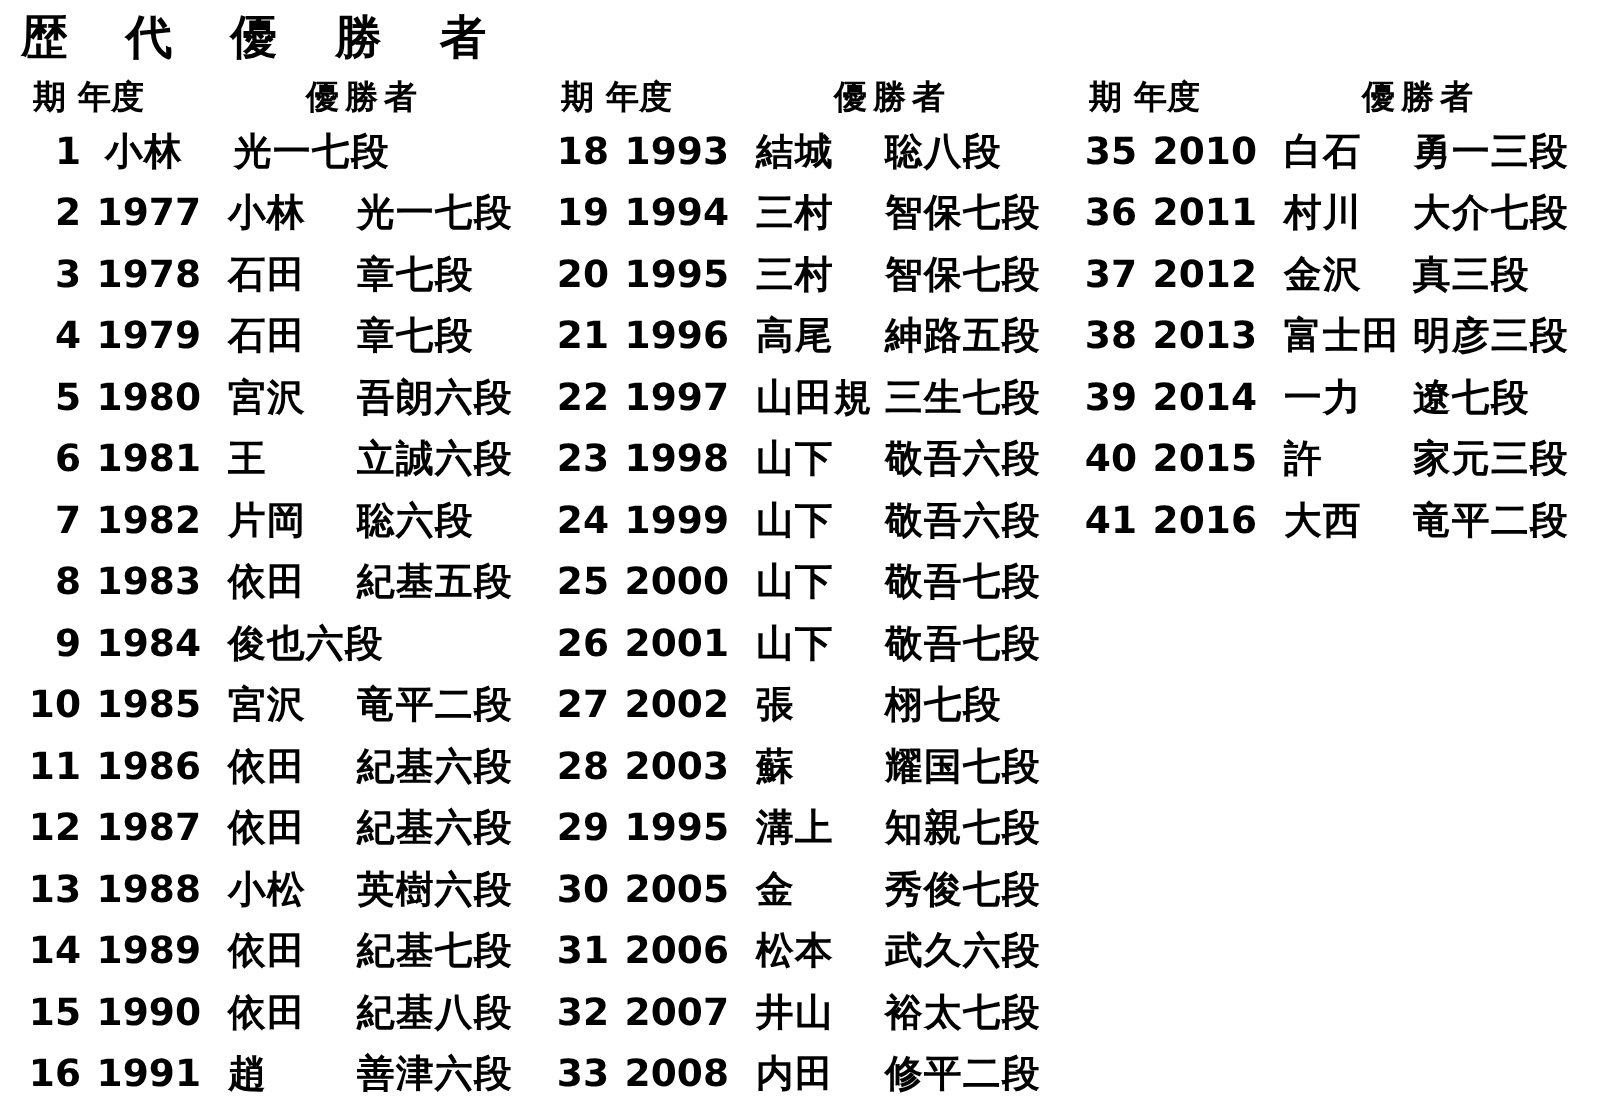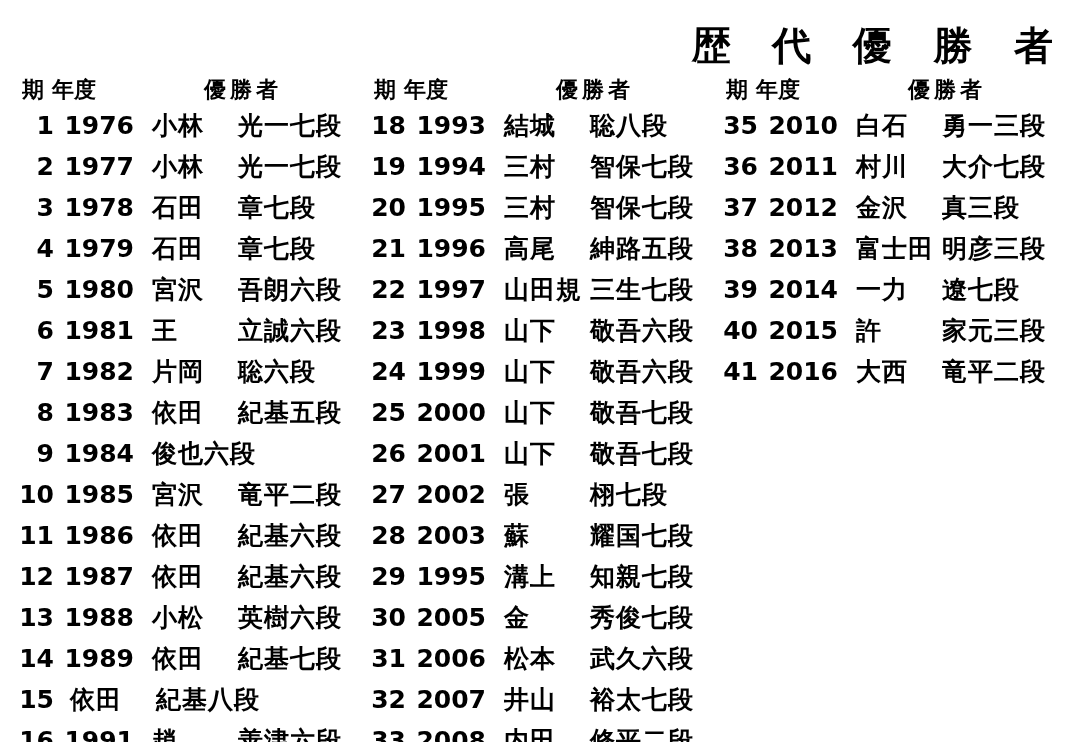--- a/index.html
+++ b/index.html
@@ -9,28 +9,27 @@
   }
   body {
     width: 1067px;
     height: 742px;
     font-family: "DejaVu Sans", "Liberation Sans", sans-serif;
     color: #000000;
     overflow: hidden;
     position: relative;
   }
   #title {
-    text-align: right;
-    font-size: 39px;
+    text-align: left;
+    font-size: 31px;
     font-weight: bold;
     letter-spacing: 14px;
     padding-top: 8px;
     padding-left: 14px;
     line-height: 1.15;
-    margin-top: 16px;
   }
   #columns {
     display: flex;
     flex-direction: row;
     align-items: flex-start;
     padding-left: 14px;
     margin-top: 6px;
   }
   .column {
     width: 352px;
@@ -105,21 +104,20 @@
 
   <div class="column">
     <div class="head-row">
       <div class="head-no">期</div>
       <div class="head-year">年度</div>
       <div class="head-winner">優勝者</div>
     </div>
 
     <div class="row">
       <div class="cell-no">1</div>
-      <div class="cell-year">1976</div>
       <div class="cell-name">
         <span class="surname">小林</span>
         <span class="given">光一七段</span>
       </div>
     </div>
     <div class="row">
       <div class="cell-no">2</div>
       <div class="cell-year">1977</div>
       <div class="cell-name">
         <span class="surname">小林</span>
@@ -216,20 +214,21 @@
     <div class="row">
       <div class="cell-no">14</div>
       <div class="cell-year">1989</div>
       <div class="cell-name">
         <span class="surname">依田</span>
         <span class="given">紀基七段</span>
       </div>
     </div>
     <div class="row">
       <div class="cell-no">15</div>
+      <div class="cell-year">1990</div>
       <div class="cell-name">
         <span class="surname">依田</span>
         <span class="given">紀基八段</span>
       </div>
     </div>
     <div class="row">
       <div class="cell-no">16</div>
       <div class="cell-year">1991</div>
       <div class="cell-name">
         <span class="surname">趙</span>

